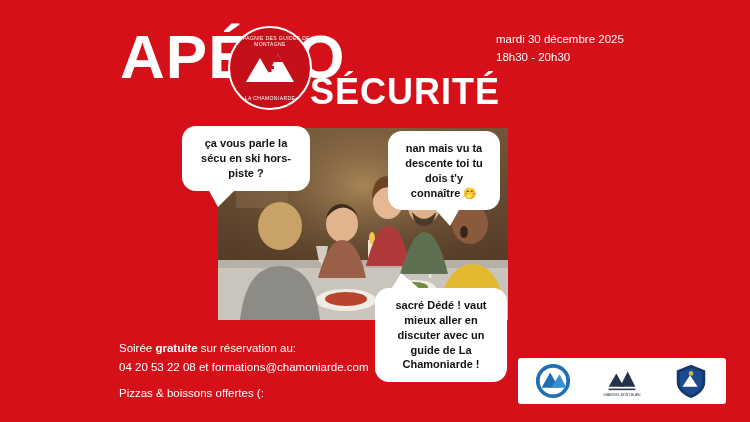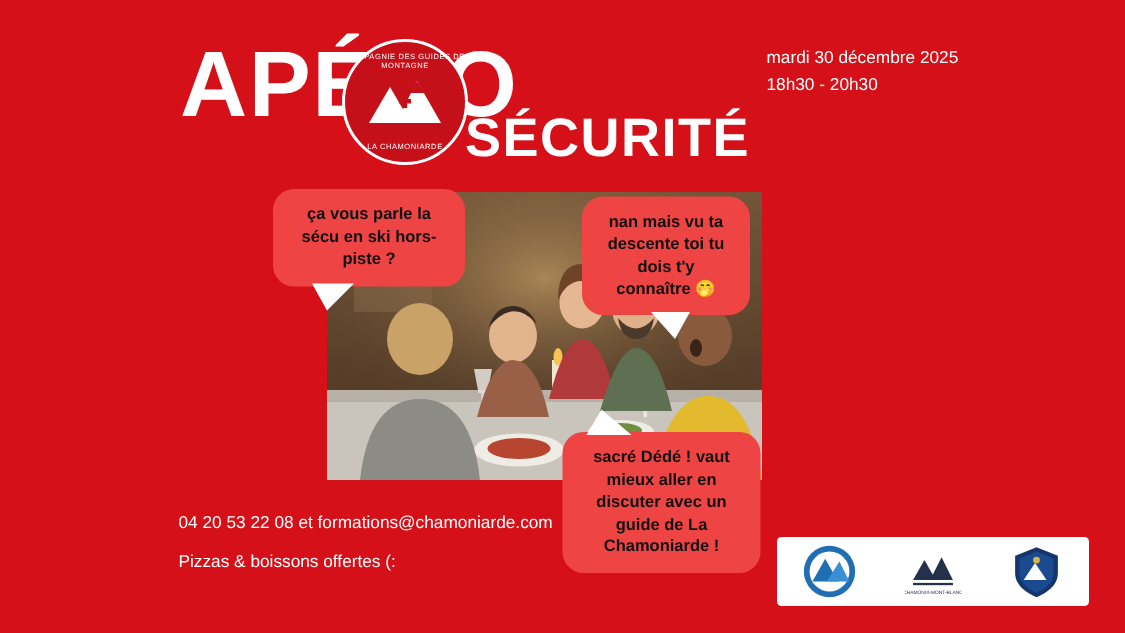--- a/index.html
+++ b/index.html
@@ -76,21 +76,21 @@
     left: 50%;
     top: 50%;
     transform: translate(-50%, -50%);
     width: 56px;
     height: 40px;
   }
 
   
   .event-info {
     position: absolute;
-    left: 511px;
+    left: 496px;
     top: 30px;
     width: 240px;
     font-size: 11.5px;
     line-height: 1.6;
     color: #ffffff;
   }
   .event-info div { white-space: nowrap; }
 
   
   .photo {
@@ -100,21 +100,21 @@
     width: 290px;
     height: 192px;
     overflow: hidden;
     background: #6d4a33;
   }
   .photo svg { display: block; }
 
   
   .bubble {
     position: absolute;
-    background: #ef4444;
+    background: #ffffff;
     color: #111111;
     border-radius: 14px;
     font-size: 11px;
     font-weight: bold;
     line-height: 1.35;
     padding: 10px 12px;
     box-sizing: border-box;
     text-align: center;
   }
   .bubble .tail {
@@ -297,20 +297,21 @@
     <span>nan mais vu ta descente toi tu dois t'y connaître 🤭</span>
     <span class="tail"></span>
   </div>
 
   <div class="bubble" id="bubble-bottom">
     <span>sacré Dédé ! vaut mieux aller en discuter avec un guide de La Chamoniarde !</span>
     <span class="tail"></span>
   </div>
 
   <div class="footer">
+    <div class="line-booking"><span>Soirée </span><b>gratuite</b><span> sur réservation au:</span></div>
     <div class="line-contact">04 20 53 22 08 et formations@chamoniarde.com</div>
     <div class="line-pizzas">Pizzas &amp; boissons offertes (:</div>
   </div>
 
   <div class="partners">
     <div class="partner-logo">
       <svg viewBox="0 0 40 40" width="38" height="38">
         <circle cx="20" cy="20" r="18" fill="#1f6fb2"></circle>
         <circle cx="20" cy="20" r="14" fill="#ffffff"></circle>
         <polygon points="8,27 17,11 26,27" fill="#1f6fb2"></polygon>

